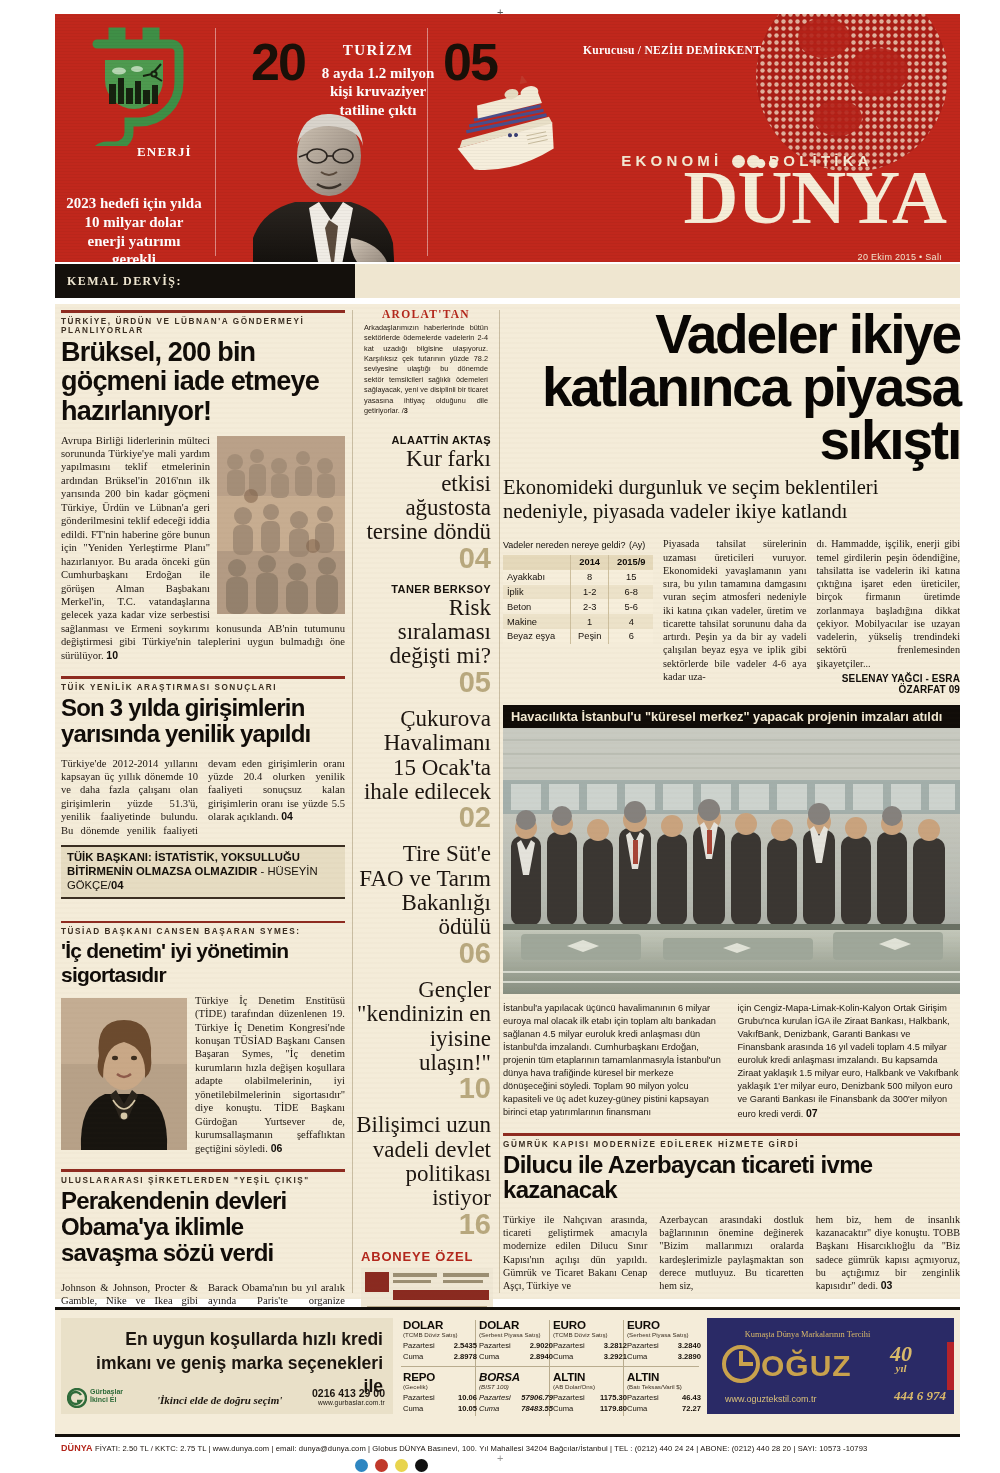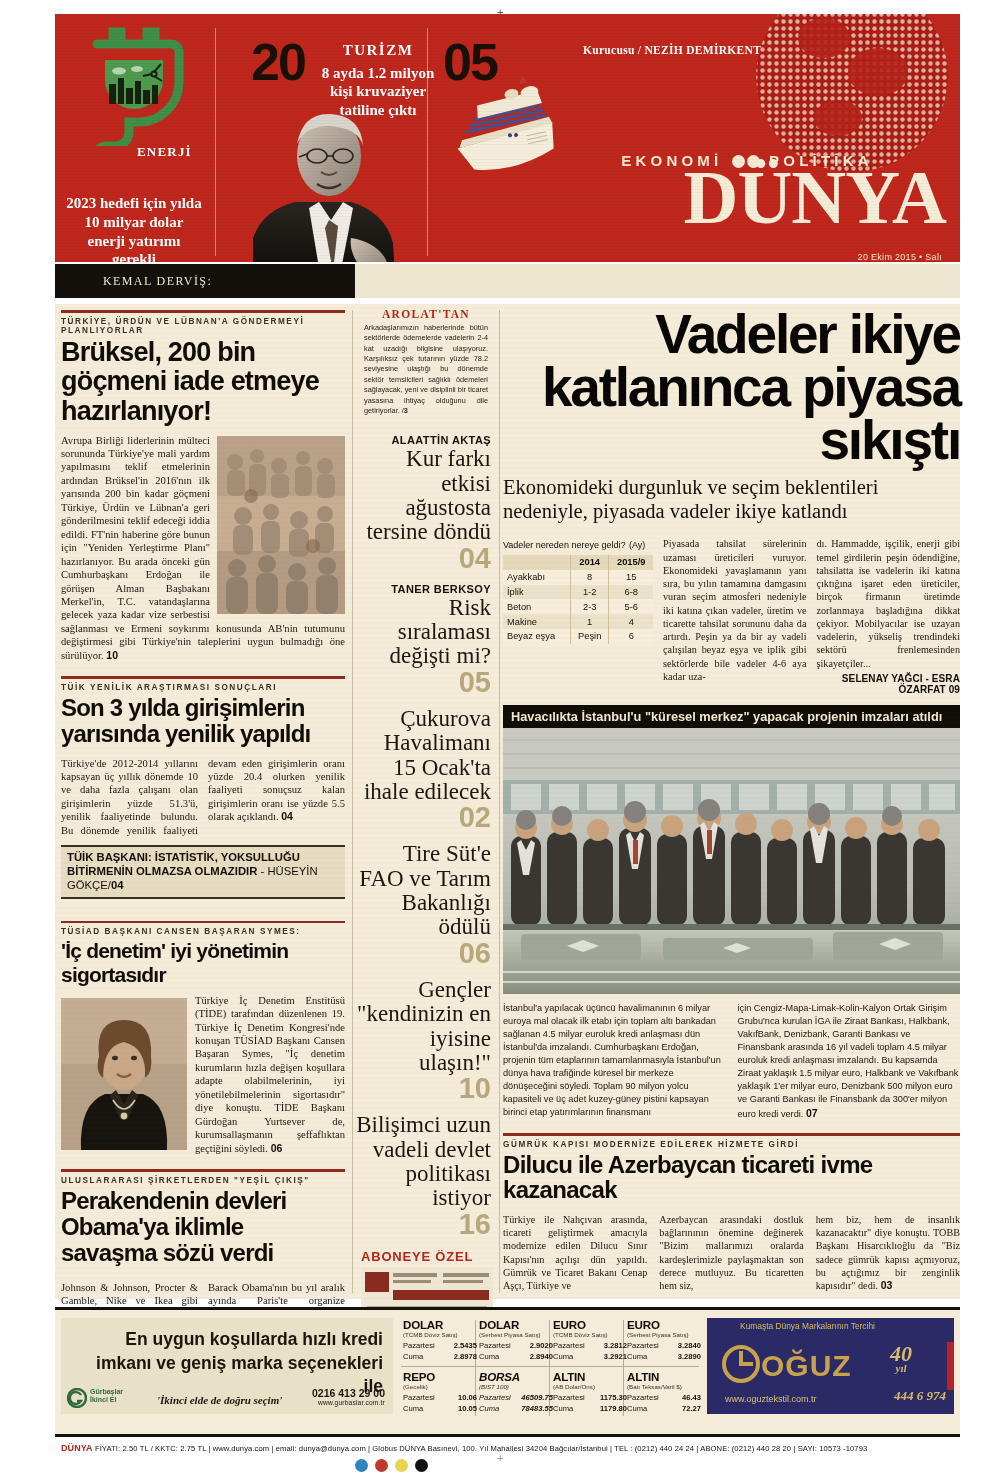--- a/index.html
+++ b/index.html
@@ -59,21 +59,21 @@
   .ep-dot { display:inline-block; width:13px; height:13px; border-radius:50%; background:#f4ead4; margin:0 1px;}
 
   .dunya-logo { position:absolute; right:14px; top:150px; width:400px; text-align:right;
     font-family:"Liberation Serif", serif; font-weight:bold; font-size:76px; line-height:.88;
     color:#f6edd8; letter-spacing:-1px; }
   .date-line { position:absolute; right:18px; top:238px; font-family:"Liberation Sans", sans-serif; font-size:9px; color:#f3e6cf; letter-spacing:.3px;}
 
   
   .dervis-bar { position:absolute; left:55px; top:264px; width:905px; height:34px; background:#efe6d0;}
   .dervis-bar-black { position:absolute; left:0; top:0; width:300px; height:34px; background:#14100c;}
-  .dervis-name { position:absolute; left:12px; top:10px; color:#efe6d0; font-family:"Liberation Serif", serif; font-weight:normal; font-size:12px; letter-spacing:1.4px;margin-left:36px;}
+  .dervis-name { position:absolute; left:12px; top:10px; color:#efe6d0; font-family:"Liberation Serif", serif; font-weight:bold; font-size:12px; letter-spacing:1.4px;}
   .dervis-head { position:absolute; left:322px; top:6px; font-family:"Liberation Serif", serif; font-weight:bold; font-size:19px; color:#14100c; letter-spacing:-.2px;}
   .dervis-pg { color:#c0271c; font-weight:bold; }
 
   
   .content { position:absolute; left:55px; top:304px; width:905px; height:995px; background:#f4ecd9; }
   .content:after{
     content:""; position:absolute; inset:0; pointer-events:none;
     background: repeating-linear-gradient(0deg, rgba(120,90,50,0.018) 0 2px, transparent 2px 5px);
   }
 
@@ -156,21 +156,21 @@
   .rates { position:absolute; left:346px; top:6px; width:298px; height:100px;}
   .rate-cell { position:absolute; width:74px; }
   .rate-name { font-family:"Liberation Sans", sans-serif; font-weight:bold; font-size:11.6px; color:#100c08; letter-spacing:-.2px;}
   .rate-sub { font-family:"Liberation Sans", sans-serif; font-size:6.2px; color:#3a2e22; margin-bottom:2px;}
   .rate-row { font-family:"Liberation Sans", sans-serif; font-size:7.6px; color:#171009; display:flex; justify-content:space-between; line-height:1.5;}
   .rate-row b{ font-weight:bold; }
   .rates-vline { position:absolute; top:4px; height:96px; width:1px; background:#b9ac8e;}
   .rates-hline { position:absolute; left:0; width:298px; height:1px; background:#b9ac8e;}
 
   .ad-oguz { position:absolute; left:652px; top:8px; width:247px; height:96px; background:#2a2a66; overflow:hidden;}
-  .oguz-top { position:absolute; top:3px; left:0; width:201px; text-align:center; font-family:Liberation Sans, sans-serif; font-size:8.4px; color:#d9b96a;}
+  .oguz-top { position:absolute; top:12px; left:0; width:201px; text-align:center; font-family:Liberation Serif, serif; font-size:8.4px; color:#d9b96a;}
   .oguz-url { position:absolute; bottom:10px; left:18px; font-family:"Liberation Sans", sans-serif; font-size:9px; color:#d9c07a;}
   .oguz-40 { position:absolute; right:42px; top:26px; font-family:"Liberation Serif", serif; font-style:italic; font-weight:bold; font-size:22px; color:#d9b96a; line-height:.9; text-align:center;}
   .oguz-40 small { display:block; font-size:11px; }
   .oguz-phone { position:absolute; right:8px; bottom:10px; font-family:"Liberation Serif", serif; font-style:italic; font-weight:bold; font-size:13px; color:#d9b96a;}
   .oguz-red { position:absolute; right:0; top:24px; width:7px; height:48px; background:#b5232a;}
 
   .colophon { position:absolute; left:55px; top:1440px; width:905px; height:18px; font-family:"Liberation Sans", sans-serif; font-size:7.6px; color:#171009; letter-spacing:.1px; padding-left:6px; padding-top:3px;}
   .colophon .dunya-red { color:#b3271c; font-weight:bold; font-size:9px;}
 
   .regmarks-top { position:absolute; left:497px; top:6px; color:#555; font-size:11px; font-family:"Liberation Sans", sans-serif;}
@@ -785,21 +785,21 @@
             <span>Cuma</span>
             <b>10.05</b>
           </div>
       </div>
 
       <div class="rate-cell" style="left:78px; top:54px;font-style:italic;">
         <div class="rate-name">BORSA</div>
         <div class="rate-sub">(BIST 100)</div>
         <div class="rate-row">
             <span>Pazartesi</span>
-            <b>46509.75</b>
+            <b>57906.79</b>
           </div>
         <div class="rate-row">
             <span>Cuma</span>
             <b>78483.55</b>
           </div>
       </div>
 
       <div class="rate-cell" style="left:152px; top:54px;">
         <div class="rate-name">ALTIN</div>
         <div class="rate-sub">(AB Dolar/Ons)</div>

